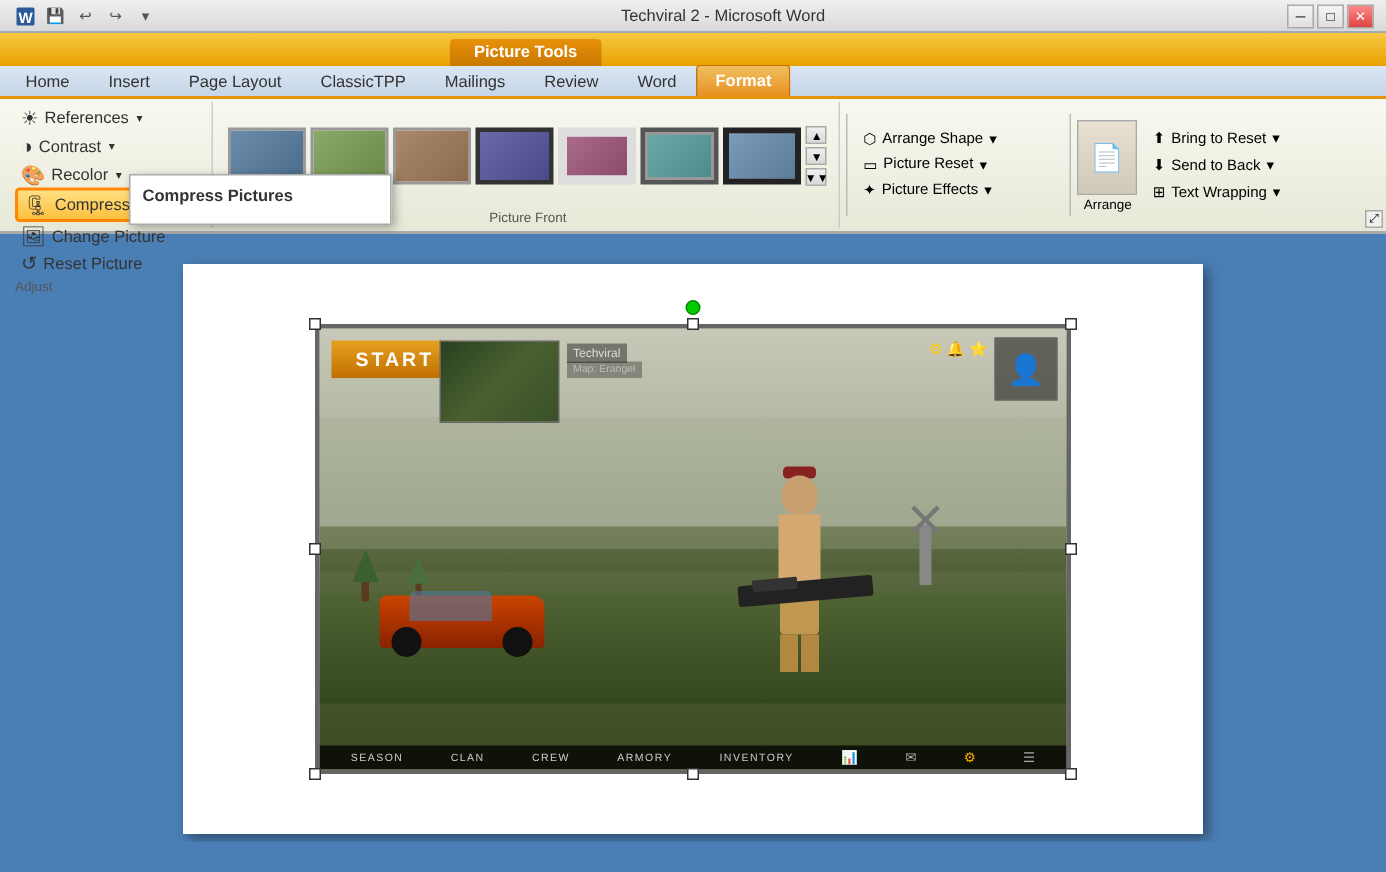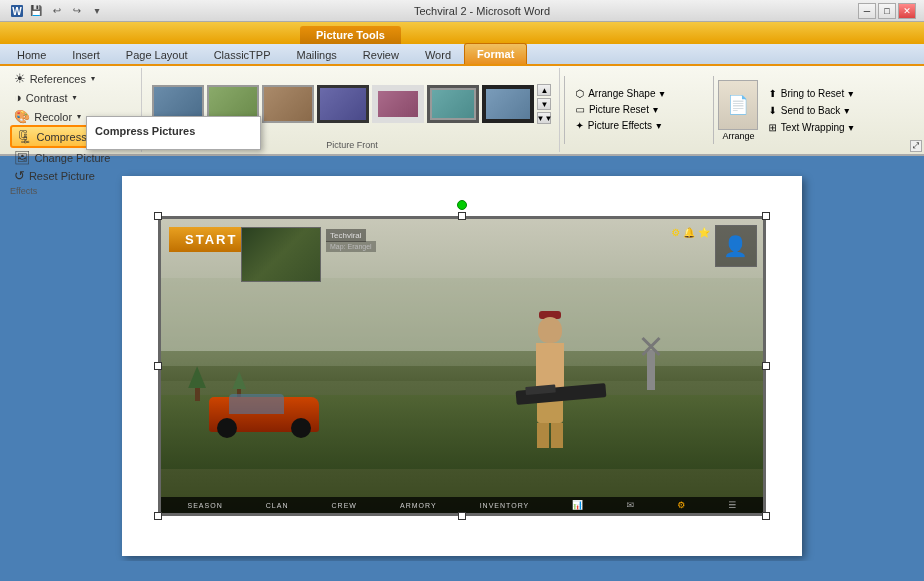--- a/index.html
+++ b/index.html
@@ -168,21 +168,21 @@
       position: relative;
     }
 
     
     .image-container {
       position: relative;
       margin: 30px auto;
     }
 
     .game-image {
-      width: 608px;
+      width: 504px;
       height: 300px;
       background: linear-gradient(to bottom, #8a9a6a 0%, #5a7040 30%, #3a5020 60%, #2a3a18 100%);
       border: 3px solid #666;
       position: relative;
       overflow: hidden;
       display: flex;
       align-items: center;
       justify-content: center;
     }
 
@@ -353,21 +353,21 @@
       </div>
       <div class="adjust-btn">
         <span style="font-size:13px;">🖼</span>
         <span>Change Picture</span>
       </div>
       <div class="adjust-btn">
         <span style="font-size:13px;">↺</span>
         <span>Reset Picture</span>
       </div>
     </div>
-    <div class="ribbon-group-label">Effects</div>
+    <div class="ribbon-group-label">Adjust</div>
   </div>
 
   <div class="ribbon-group" style="min-width:370px;flex-direction:column;">
     <div style="display:flex;align-items:center;gap:3px;flex:1;padding:4px 2px;">
       <div class="style-thumb st1"></div>
       <div class="style-thumb st2"></div>
       <div class="style-thumb st3"></div>
       <div class="style-thumb st4"></div>
       <div class="style-thumb st5 selected"></div>
       <div class="style-thumb st6"></div>

